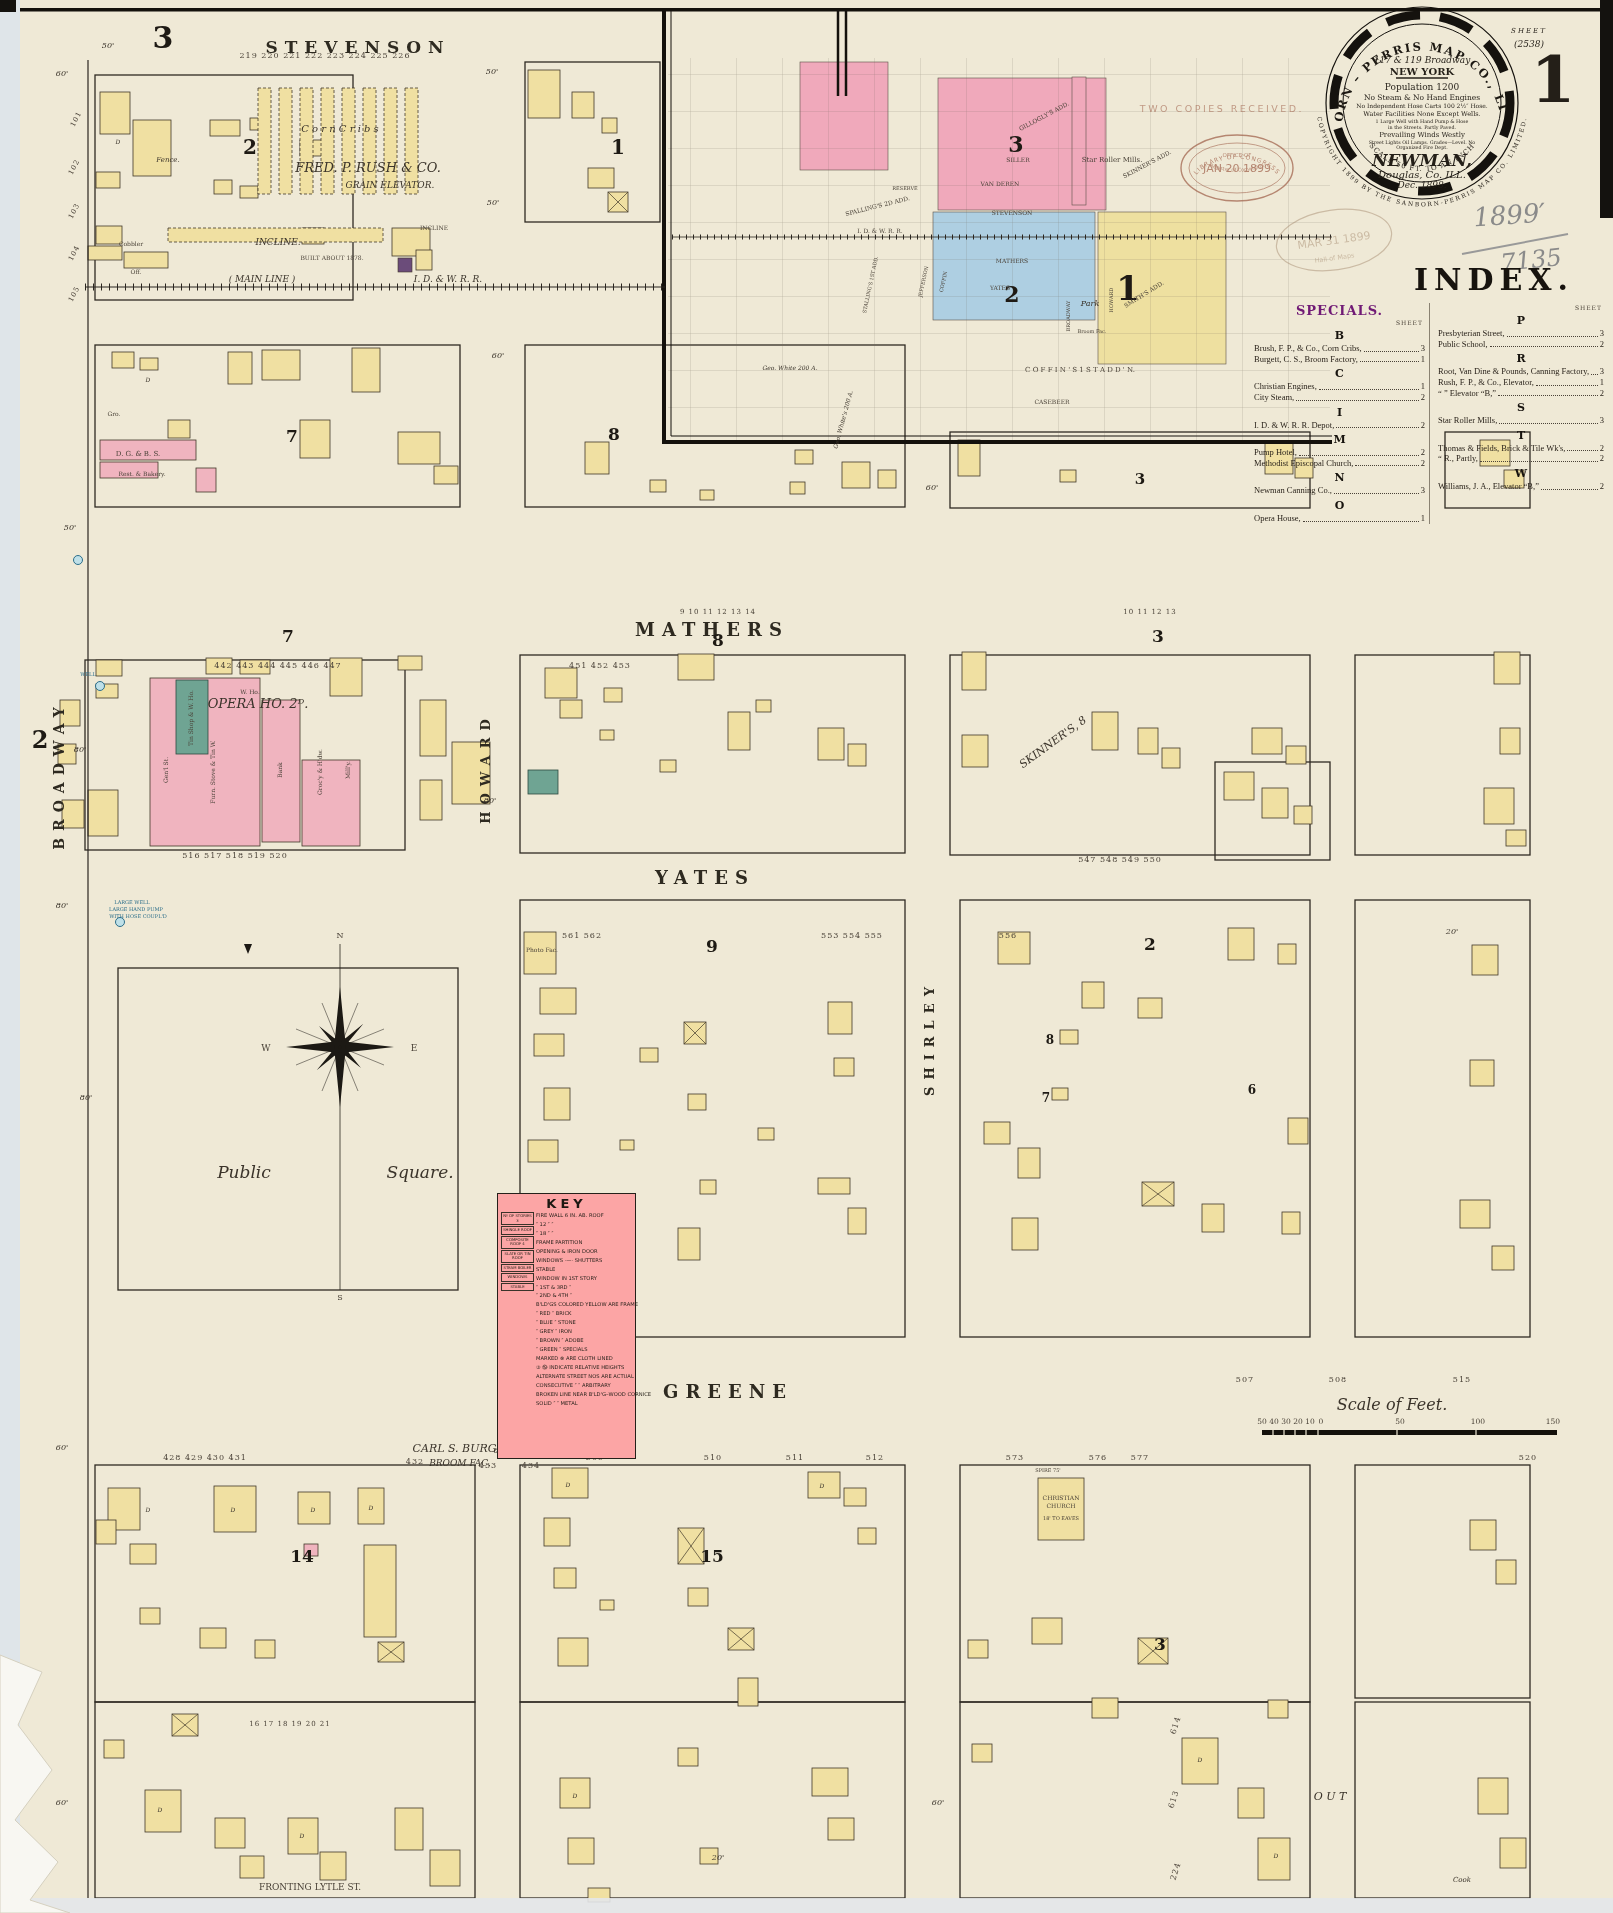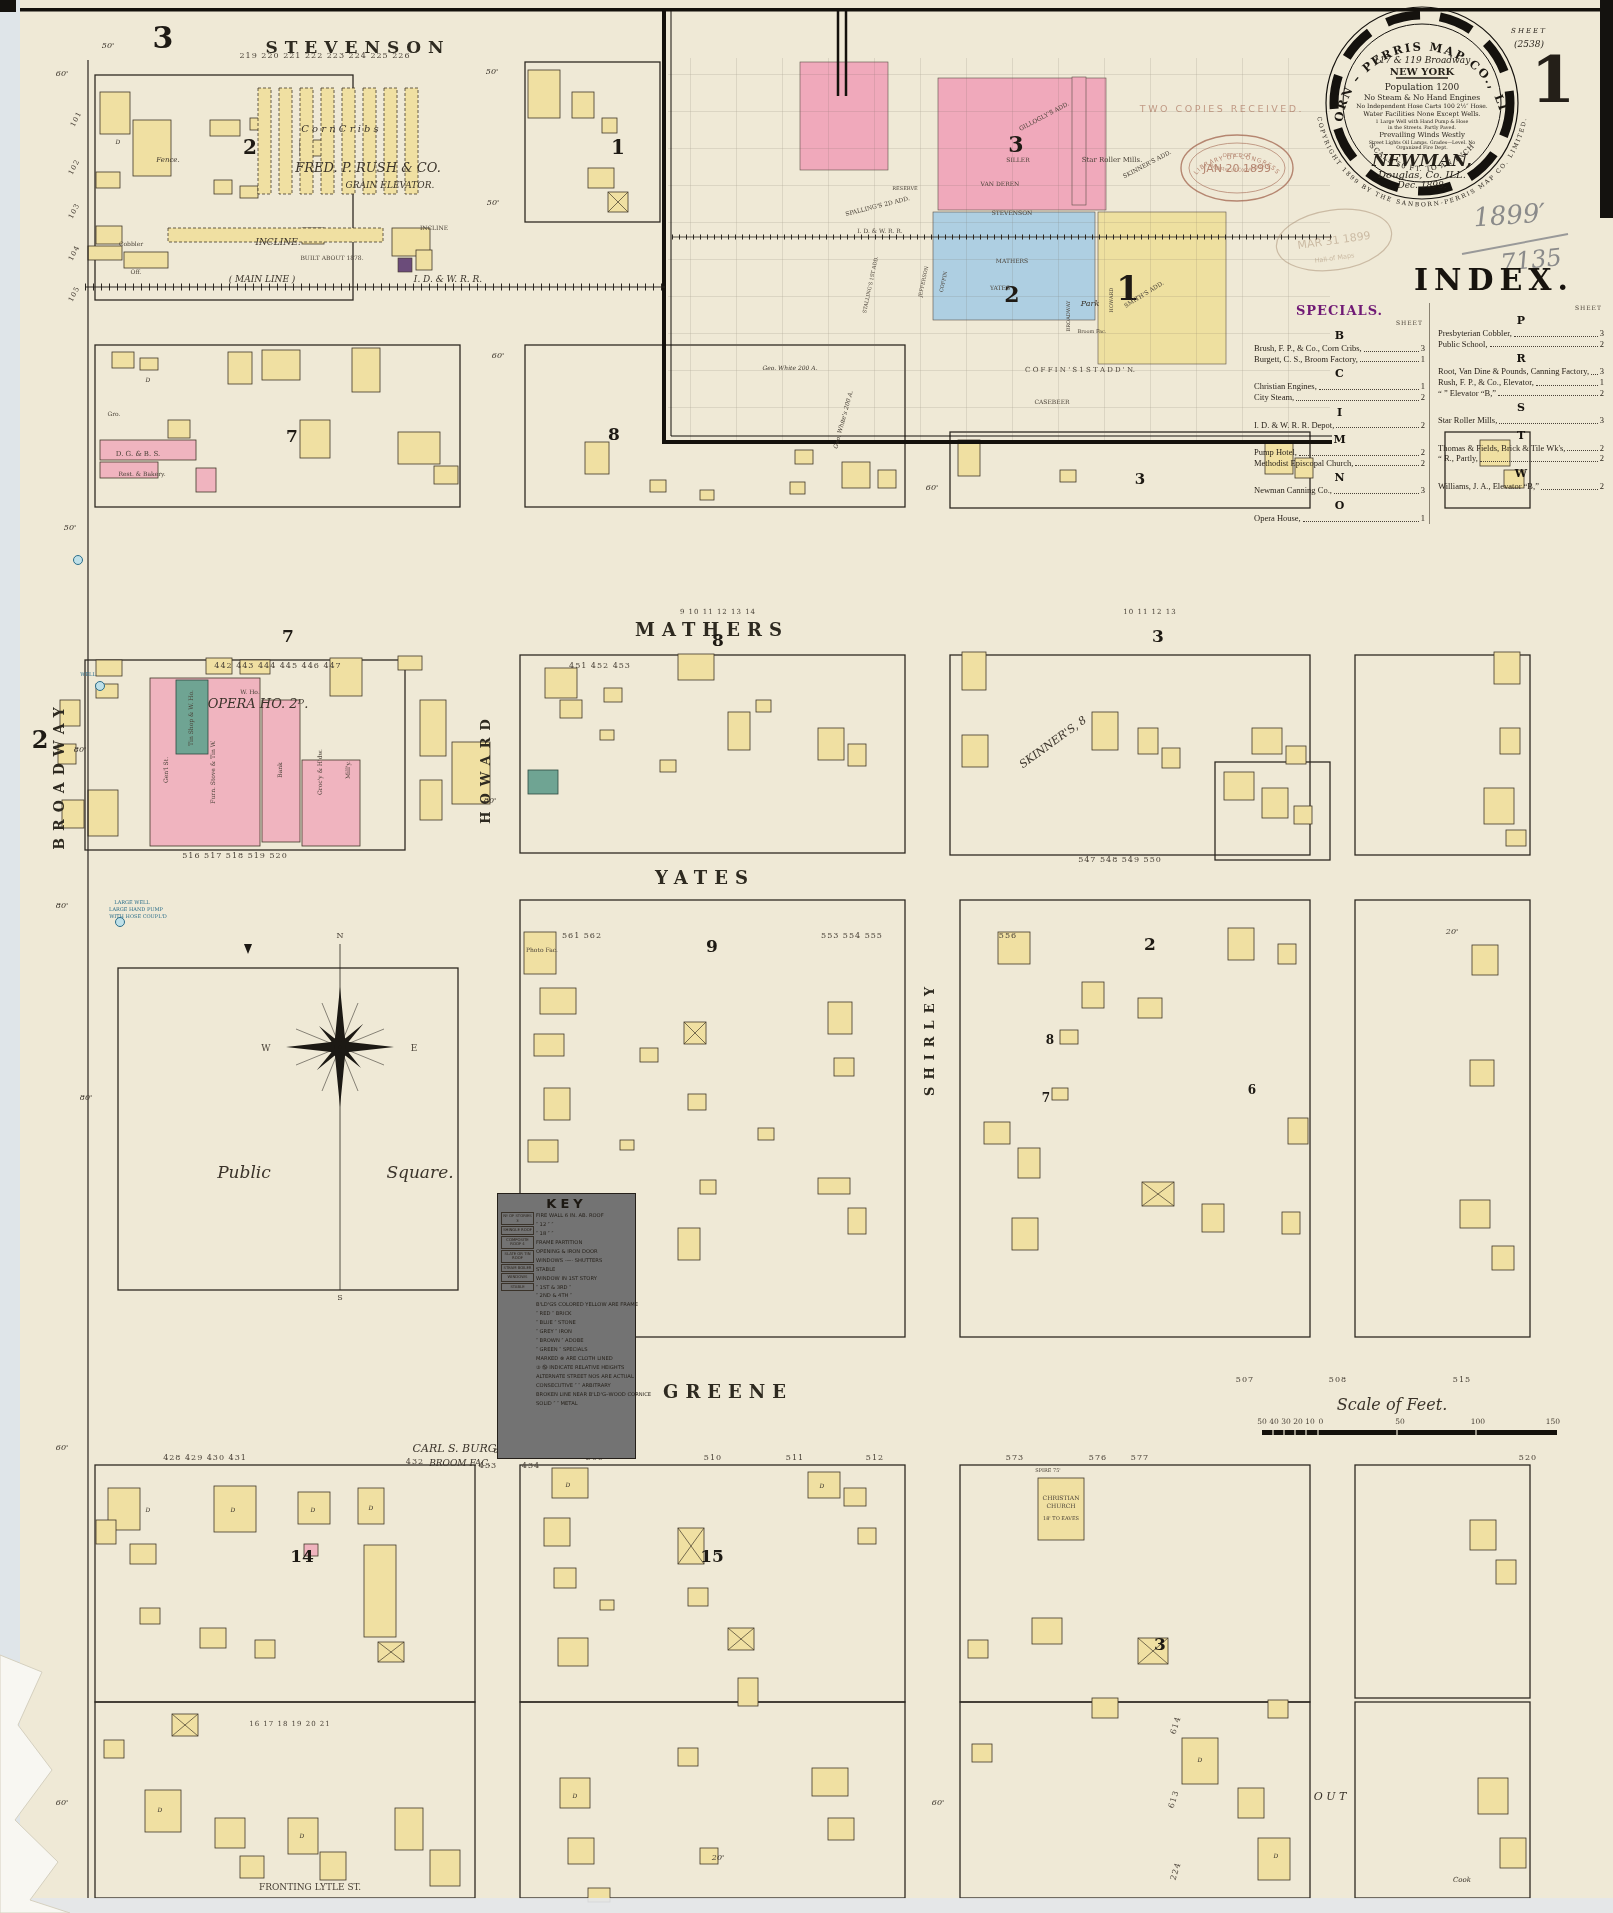--- a/index.html
+++ b/index.html
@@ -47,21 +47,21 @@
   .idx-letter{font-size:11px;font-weight:bold;text-align:center;margin:3px 0 1px;color:#17130e;}
   .idx-letter:empty{display:none;}
   .idx-row{display:flex;align-items:flex-end;font-size:8.5px;line-height:1.25;
            font-family:"Liberation Serif","DejaVu Serif",serif;color:#2b241c;}
   .idx-name{flex:0 1 auto;}
   .dots{flex:1 0 6px;border-bottom:1px dotted #4a4238;margin:0 2px 2px 2px;}
   .idx-sheet{flex:0 0 auto;}
 
   
   .key-panel{position:absolute;left:497px;top:1193px;width:139px;min-height:266px;
-             border:1.5px solid #25201a;background:#737373;box-sizing:border-box;padding:2px 3px;}
+             border:1.5px solid #25201a;background:#fca5a5;box-sizing:border-box;padding:2px 3px;}
   .key-title{font-family:"DejaVu Sans",sans-serif;font-weight:bold;font-size:13px;
              letter-spacing:4px;text-align:center;color:#1c1812;}
   .key-body{display:flex;gap:2px;}
   .key-side{width:33px;flex:0 0 33px;}
   .key-sidebox{border:0.8px solid #3a332a;font-size:3.8px;line-height:1.2;padding:1px;
                margin:1px 0;font-family:"DejaVu Sans",sans-serif;color:#2b241c;text-align:center;}
   .key-main{flex:1;}
   .key-line{font-size:5.2px;line-height:1.72;font-family:"DejaVu Sans",sans-serif;
             color:#241f18;white-space:nowrap;}
 </style>
@@ -667,21 +667,21 @@
             <span class="idx-sheet">1</span>
           </div>
         </div>
     </div>
     <div class="index-col right">
       <div class="index-sheet">SHEET</div>
       <div>
 
           <div class="idx-letter">P</div>
           <div class="idx-row">
-            <span class="idx-name">Presbyterian Cobbler,</span>
+            <span class="idx-name">Presbyterian Street,</span>
             <span class="dots"></span>
             <span class="idx-sheet">3</span>
           </div>
 
           <div class="idx-row">
             <span class="idx-name">Public School,</span>
             <span class="dots"></span>
             <span class="idx-sheet">2</span>
           </div>
 

